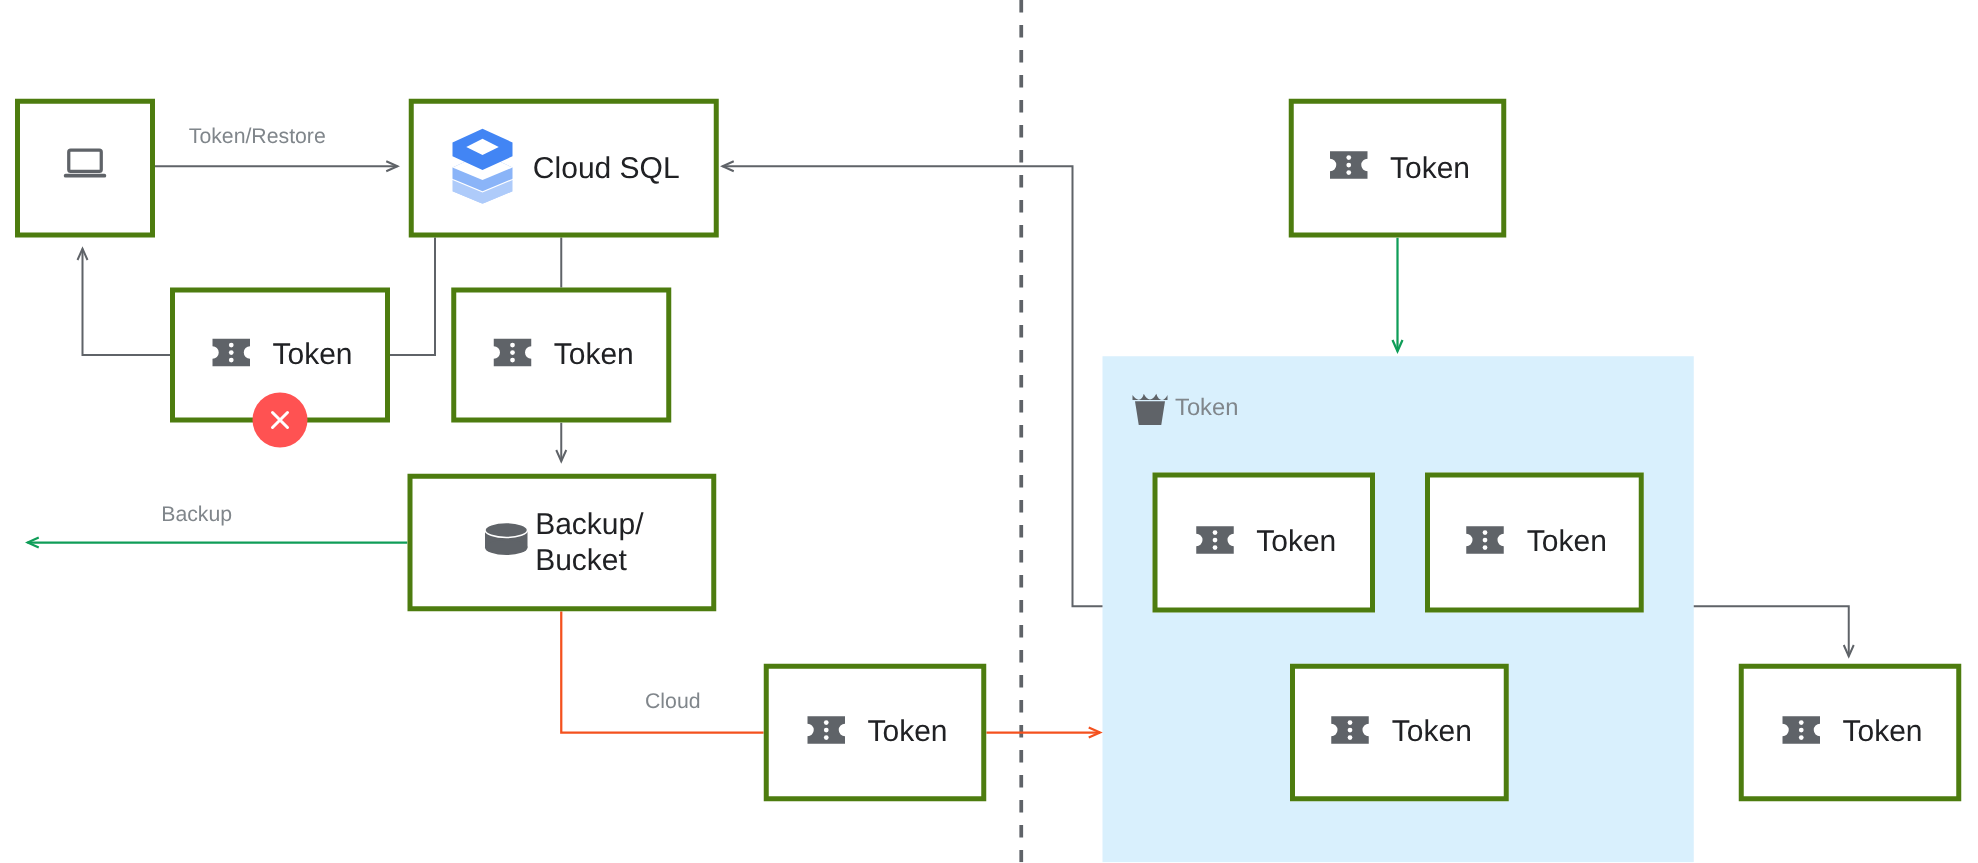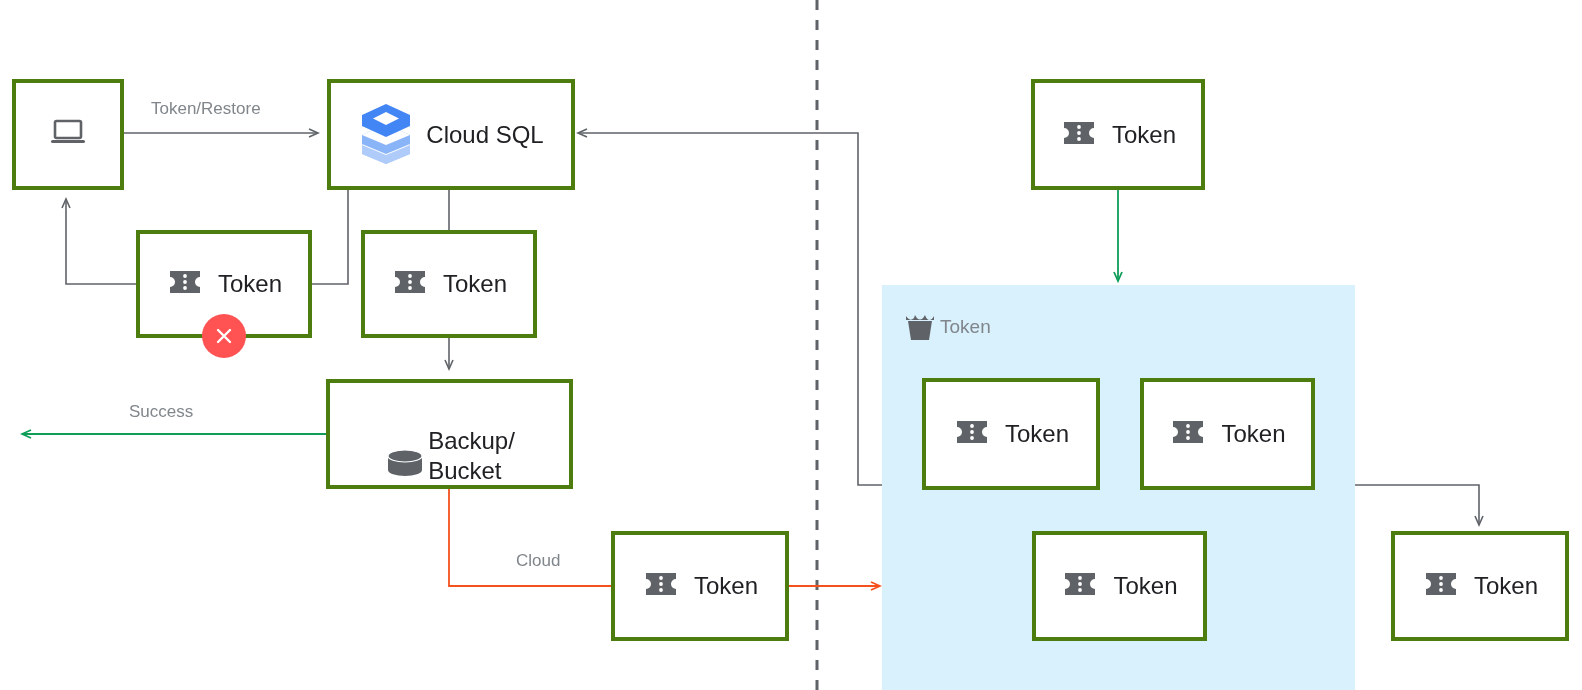--- a/index.html
+++ b/index.html
@@ -111,21 +111,21 @@
       <svg width="38" height="38" viewBox="0 0 38 38">
         <path d="M4,8 h30 v6 a5,5 0 0 0 0,10 v6 h-30 v-6 a5,5 0 0 0 0,-10 z" fill="#5f6368"></path>
         <circle cx="19" cy="13" r="1.9" fill="#ffffff"></circle>
         <circle cx="19" cy="19" r="1.9" fill="#ffffff"></circle>
         <circle cx="19" cy="25" r="1.9" fill="#ffffff"></circle>
       </svg>
     </span>
     <span class="tokenlabel">Token</span>
   </div>
 
-  <div class="box tokenbox" style="left:326px;top:379px;width:247px;height:110px;gap:2px;align-items:flex-end;">
+  <div class="box tokenbox" style="left:326px;top:379px;width:247px;height:110px;gap:2px;">
     <span>
       <svg width="42" height="34" viewBox="0 0 42 34">
         <ellipse cx="21" cy="9" rx="17" ry="6" fill="#5f6368"></ellipse>
         <rect x="4" y="9" width="34" height="14" fill="#5f6368"></rect>
         <ellipse cx="21" cy="23" rx="17" ry="6" fill="#5f6368"></ellipse>
         <ellipse cx="21" cy="9" rx="17" ry="6" fill="none" stroke="#ffffff" stroke-width="1.2"></ellipse>
       </svg>
     </span>
     <span class="brlabel">
       <span>Backup/</span><br>
@@ -207,16 +207,16 @@
         <path d="M4,8 h30 v6 a5,5 0 0 0 0,10 v6 h-30 v-6 a5,5 0 0 0 0,-10 z" fill="#5f6368"></path>
         <circle cx="19" cy="13" r="1.9" fill="#ffffff"></circle>
         <circle cx="19" cy="19" r="1.9" fill="#ffffff"></circle>
         <circle cx="19" cy="25" r="1.9" fill="#ffffff"></circle>
       </svg>
     </span>
     <span class="tokenlabel">Token</span>
   </div>
 
   <div class="edge-label" style="left:151px;top:99px;">Token/Restore</div>
-  <div class="edge-label" style="left:129px;top:402px;">Success</div>
+  <div class="edge-label" style="left:129px;top:402px;">Backup</div>
   <div class="edge-label" style="left:516px;top:551px;">Cloud</div>
 
 </div>
 
 </body></html>

